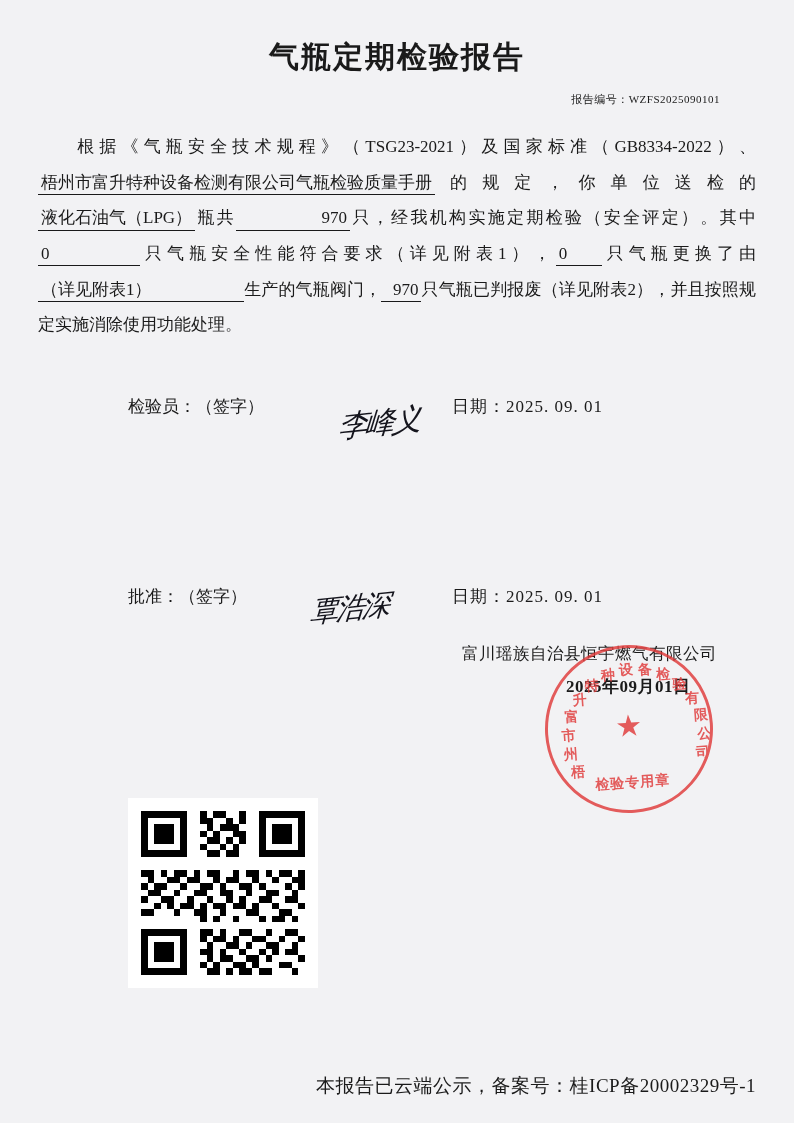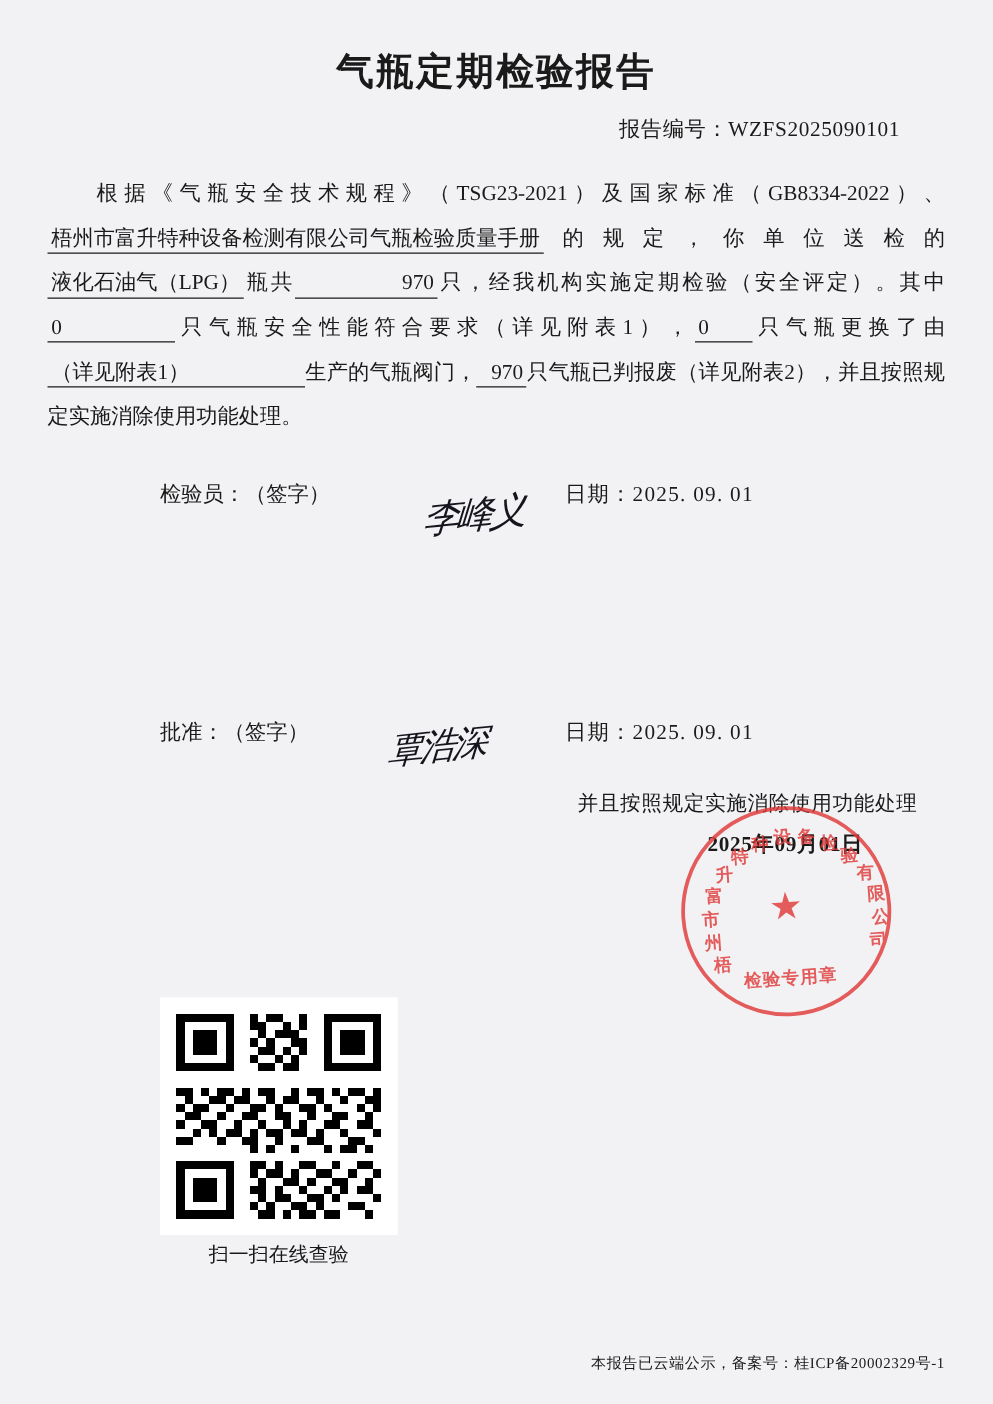--- a/index.html
+++ b/index.html
@@ -25,21 +25,21 @@
   .doc-title {
     text-align: center;
     font-size: 30px;
     font-weight: bold;
     letter-spacing: 2px;
     margin: 8px 0 2px 0;
     font-family: "Liberation Serif", "DejaVu Serif", serif;
   }
   .report-no {
     text-align: right;
-    font-size: 17px;
+    font-size: 11px;
     margin: 14px 36px 0 0;
     letter-spacing: 0.5px;
   }
   .recipient {
     margin: 36px 0 0 0;
     font-size: 17px;
   }
   .recipient .u {
     border-bottom: 1px solid #1a1a1a;
     padding: 0 2px 1px 2px;
@@ -67,21 +67,21 @@
   }
   .w-std   { min-width: 250px; }
   .w-gas   { min-width: 140px; }
   .w-count { min-width: 96px; }
   .w-qty   { min-width: 108px; }
   .w-zero  { min-width: 40px; }
   .w-valve { min-width: 200px; }
   .w-970   { min-width: 34px; }
 
   .sig-block {
-    margin-top: 33px;
+    margin-top: 52px;
     position: relative;
     height: 110px;
   }
   .sig-row {
     position: relative;
     font-size: 17px;
     height: 60px;
   }
   .sig-label {
     position: absolute;
@@ -192,21 +192,21 @@
   .qr-caption {
     margin-top: 6px;
     font-size: 16px;
   }
   .footer {
     position: absolute;
     left: 0;
     right: 38px;
     bottom: 24px;
     text-align: right;
-    font-size: 12px;
+    font-size: 19px;
     letter-spacing: 0.5px;
   }
 </style>
 </head>
 <body>
 
 <div class="page">
 
   <div class="doc-title">气瓶定期检验报告</div>
 
@@ -226,21 +226,21 @@
       <span class="sig-date"><span>日期：</span><span>2025. 09. 01</span></span>
     </div>
   </div>
 
   <div class="approve-block">
     <div class="sig-row">
       <span class="sig-label">批准：（签字）</span>
       <span class="handwriting sig2">覃浩深</span>
       <span class="sig-date"><span>日期：</span><span>2025. 09. 01</span></span>
     </div>
-    <div class="issuer">并且按照规定实施消除使用功能处理</div>
+    <div class="issuer">富川瑶族自治县恒宇燃气有限公司</div>
     <div class="issue-date">2025年09月01日</div>
   </div>
 
   <div class="seal">
     <div class="star">★</div>
     <div class="arc-text">
       <span style="transform:rotate(-117deg) translate(0,-68px) rotate(117deg)">梧</span>
       <span style="transform:rotate(-101deg) translate(0,-68px) rotate(101deg)">州</span>
       <span style="transform:rotate(-85deg) translate(0,-68px) rotate(85deg)">市</span>
       <span style="transform:rotate(-69deg) translate(0,-68px) rotate(69deg)">富</span>
@@ -386,18 +386,17 @@
           <rect x="16" y="25" width="2" height="1"></rect>
         <rect x="19" y="25" width="1" height="1"></rect>
           <rect x="23" y="25" width="2" height="1"></rect>
         <rect x="12" y="26" width="2" height="1"></rect>
           <rect x="15" y="26" width="1" height="1"></rect>
           <rect x="17" y="26" width="2" height="1"></rect>
         <rect x="20" y="26" width="2" height="1"></rect>
           <rect x="25" y="26" width="1" height="1"></rect>
       </g>
     </svg>
-    <div class="qr-caption">扫一扫在线查验</div>
   </div>
 
   <div class="footer">本报告已云端公示，备案号：桂ICP备20002329号-1</div>
 
 </div>
 
 </body></html>

